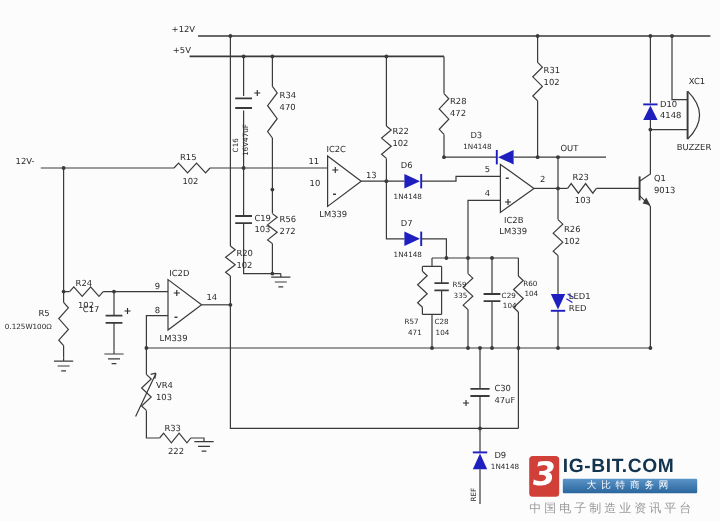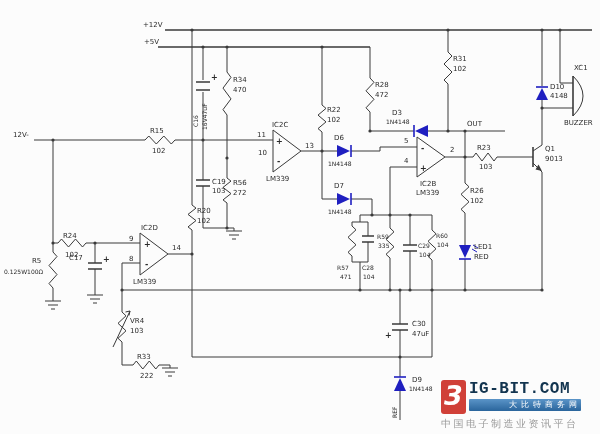--- a/index.html
+++ b/index.html
@@ -18,23 +18,23 @@
   .t6{font-size:6px;fill:#2a2a2a;}
   .ts{font-size:8px;fill:#2a2a2a;font-weight:bold;}
   
   .wm{position:absolute;left:441px;top:380px;width:155px;}
   .wm-row{display:flex;align-items:flex-start;}
   .wm-logo{width:25px;height:34px;background:#d04038;border-radius:3px;color:#ffffff;
            font-weight:bold;font-style:italic;font-size:27px;line-height:32px;text-align:center;
            font-family:"DejaVu Sans",sans-serif;}
   .wm-col{margin-left:3px;}
   .wm-site{font-size:16px;font-weight:bold;color:#12344f;letter-spacing:0.5px;line-height:18px;
-           font-family:Liberation Mono, monospace;}
+           font-family:Liberation Sans, sans-serif;}
   .wm-banner{margin-top:1px;width:112px;height:12px;background:linear-gradient(180deg,#5a94c8,#2a659c);
-             color:#ffffff;font-size:8px;line-height:12px;letter-spacing:4px;text-align:right;border-radius:1px;}
+             color:#ffffff;font-size:8px;line-height:12px;letter-spacing:4px;text-align:center;border-radius:1px;}
   .wm-tagline{margin-top:3px;font-size:10px;color:#9a9a9a;letter-spacing:2.5px;white-space:nowrap;}
 </style>
 </head>
 <body>
 
 <div id="stage">
 <svg width="600" height="434" viewBox="0 0 600 434">
 
   <g>
     <path class="rail" d="M165,30 H592"></path>

